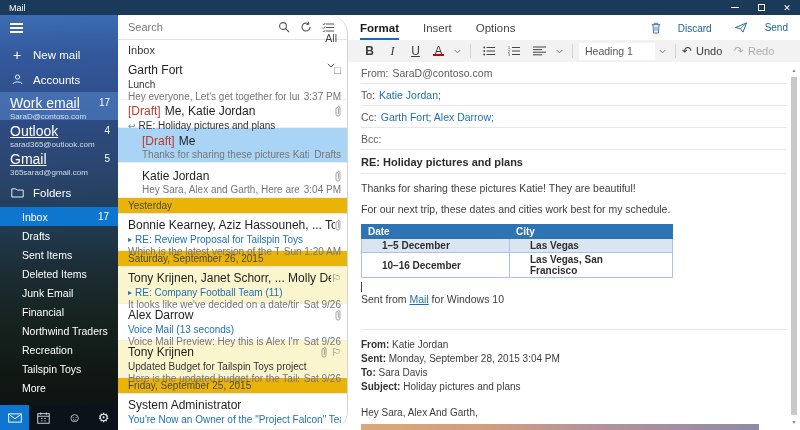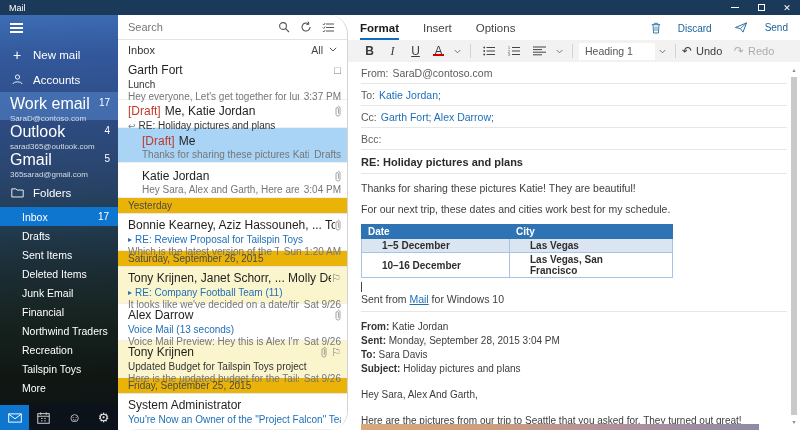--- a/index.html
+++ b/index.html
@@ -17,41 +17,41 @@
   
   .sidebar { width:118px; position:relative; color:#fff; overflow:hidden; flex:none;
     background:linear-gradient(178deg,#3d6db4 0%,#33589b 10%,#2e4c85 24%,#2a4670 37%,
       #223c52 50%,#1b2c33 62%,#16221e 74%,#101713 87%,#0d1116 100%); }
   .burger { padding:8px 10px 7px; }
   .burger div { width:13px; height:1.5px; background:#fff; margin-bottom:2.5px; }
   .siderow { height:25px; display:flex; align-items:center; gap:9px; padding:0 10px; font-size:11.5px; }
   .siderow .sicon { width:14px; display:flex; justify-content:center; }
   .acct { height:28px; padding:3px 8px 0 10px; position:relative; }
   .acct.active { background:rgba(90,145,215,.48); }
-  .acct .aname { font-size:16px; }
+  .acct .aname { font-size:14px;text-decoration:underline; }
   .acct .amail { font-size:8px; color:rgba(255,255,255,.78); margin-top:1px; }
   .acct .acount { position:absolute; right:8px; top:5px; font-size:10px; }
   .flist { margin-top:2px; }
   .fitem { height:19px; display:flex; align-items:center; font-size:10.5px; padding:0 9px 0 22px; }
   .fitem.active { background:#0f76d0; }
   .fitem .fcount { margin-left:auto; font-size:10px; }
   .bottombar { position:absolute; left:0; right:0; bottom:0; height:25px;
     background:rgba(12,18,26,.88); display:flex; align-items:center; }
   .btile { width:29px; height:25px; display:flex; align-items:center; justify-content:center; }
   .btile.active { background:#0f76d0; }
   .bglyph { font-size:13px; color:#e8e8e8; line-height:1; }
 
   
   .list { width:230px; flex:none; background:#fff; border-right:1px solid #d4d4d4; overflow:hidden;border-radius:19px; }
   .searchrow { height:25px; display:flex; align-items:center; padding:0 8px 0 10px;
     border-bottom:1px solid #e3e3e3; }
   .searchtext { flex:1; font-size:11px; color:#767676; }
   .licon { width:22px; display:flex; justify-content:center; align-items:center; color:#555; }
   .inboxrow { height:19px; display:flex; align-items:center; padding:0 10px; font-size:11px; color:#333; }
-  .allwrap { margin-left:auto; display:flex; align-items:center; gap:6px; color:#444; font-size:10.5px; }
+  .allwrap { margin-left:auto; display:flex; align-items:center; gap:19px; color:#444; font-size:10.5px;flex-direction:column; }
   .msg { padding:3px 6px 3px 10px; border-bottom:1px solid #efefef; background:#fff; }
   .msg.sel { background:#a9d4f5; }
   .msg.flag { background:#fbf5cd; }
   .msg.ind { padding-left:24px; }
   .l1 { display:flex; align-items:center; height:16px; font-size:12px; color:#1f1f1f; }
   .l1 .sender { flex:1; white-space:nowrap; overflow:hidden; }
   .pfx { color:#c0392b; margin-right:4px; }
   .rics { display:flex; gap:4px; align-items:center; color:#777; font-size:10px; flex:none; }
   .l2 { height:13px; font-size:10px; color:#333; display:flex; align-items:center; gap:3px;
     white-space:nowrap; overflow:hidden; }
@@ -96,21 +96,21 @@
   .field.subj { font-size:11px; color:#2b2b2b; font-weight:bold; height:24px; }
   .bodyarea { padding:8px 13px 0; font-size:10.5px; color:#3d3d3d; }
   .bodyarea p { margin-bottom:9px; }
   table.mailtbl { border-collapse:collapse; width:312px; margin:2px 0 4px; font-size:10px; }
   .mailtbl th { background:#2e74b5; color:#fff; text-align:left; font-weight:bold;
     padding:1px 6px; border:1px solid #2e74b5; }
   .mailtbl td { border:1px solid #a6c4e7; padding:1px 20px; color:#2e2e2e; font-weight:bold; }
   .mailtbl tr.alt td { background:#dbe5f1; }
   .mailtbl td.c1, .mailtbl th.c1 { width:148px; }
   .caret { width:1px; height:10px; background:#444; margin:2px 0 1px; }
-  .sentfrom { font-size:10.5px; color:#3d3d3d; margin-bottom:6px; }
+  .sentfrom { font-size:10.5px; color:#3d3d3d; margin-bottom:24px; }
   .sentfrom a { color:#1d6fb8; text-decoration:underline; }
   .qdiv { border-top:1px solid #e6e6e6; margin:6px 0 8px; }
   .quoted { font-size:10px; color:#3d3d3d; line-height:14px; }
   .quoted .ql b { color:#333; }
   .quoted p { margin-top:12px; }
   .attachstrip { position:absolute; left:13px; bottom:0; width:398px; height:6px;
     background:linear-gradient(90deg,#d9a97c 0%,#cf9f7e 30%,#b5929b 60%,#8f8aa6 100%); }
   .vscroll { position:absolute; right:1px; top:50px; bottom:3px; width:10px; }
   .vscroll .sarr { font-size:6px; color:#8a8a8a; text-align:center; height:10px; line-height:10px; }
   .vscroll .thumb { position:absolute; top:12px; bottom:12px; left:2px; width:6px; background:#c9c9c9; }

